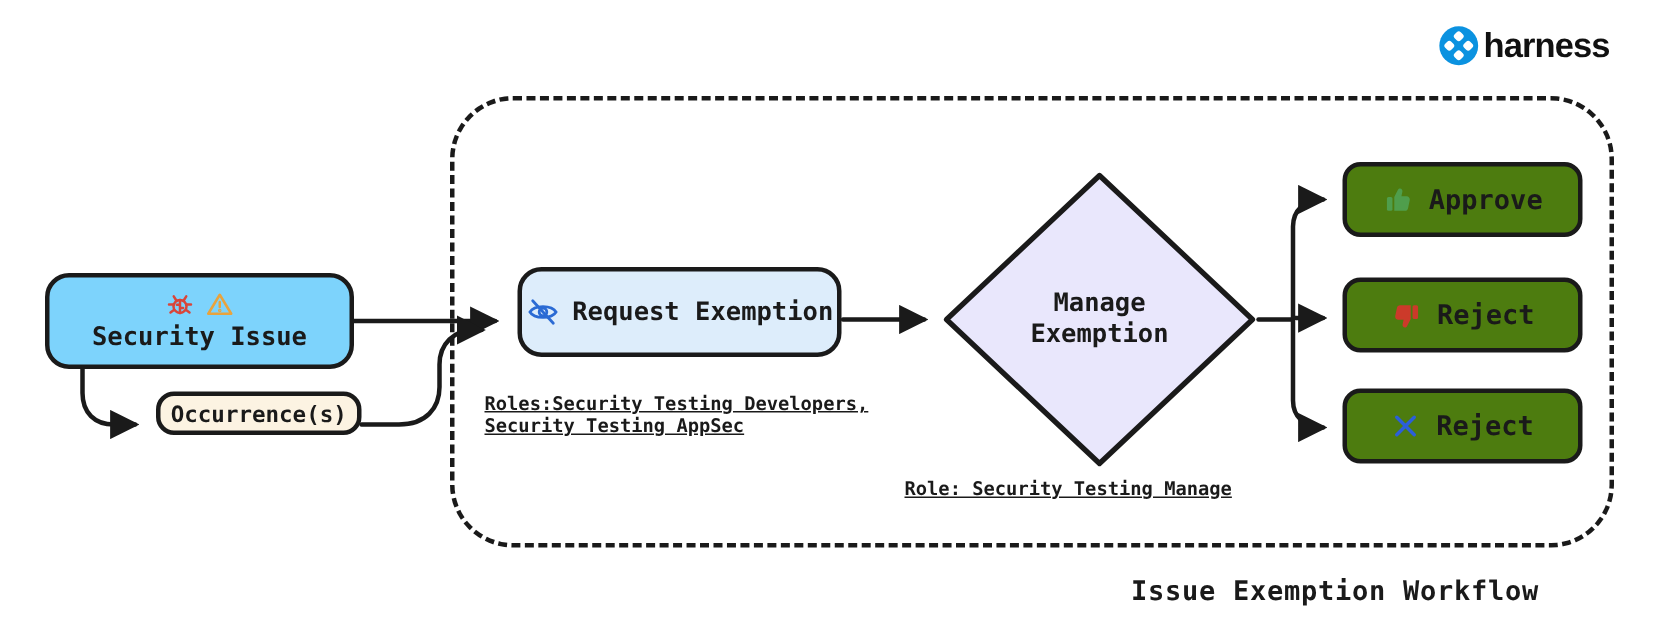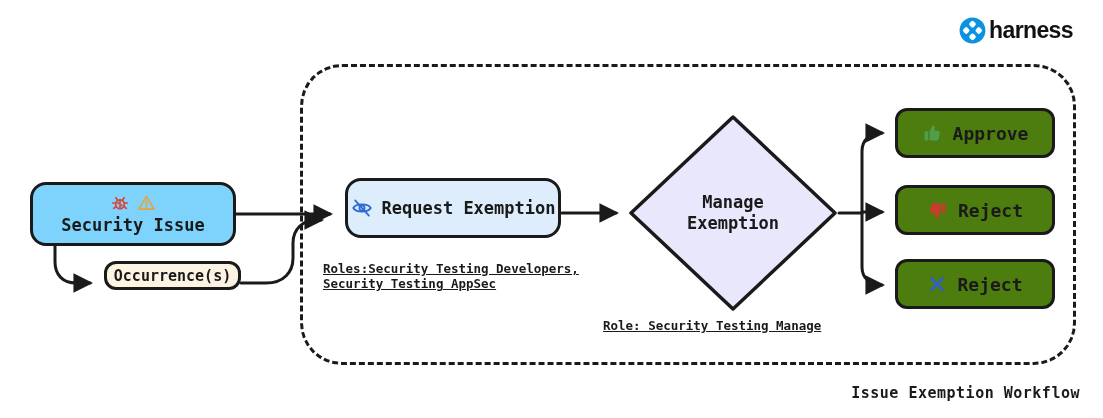--- a/index.html
+++ b/index.html
@@ -88,22 +88,22 @@
     gap: 10px;
     font-size: 18px;
   }
   .node-approve { left: 895px; top: 108px; }
   .node-reject  { left: 895px; top: 185px; }
   .node-cancel  { left: 895px; top: 259px; }
   .workflow-title {
     position: absolute;
     left: 700px; top: 384px;
     width: 380px;
-    text-align: right;
-    font-size: 15px;
+    text-align: center;
+    font-size: 18px;
     font-weight: 700;
     letter-spacing: 0.5px;
   }
   .brand {
     position: absolute;
     top: 17px; right: 30px;
     display: flex;
     align-items: flex-start;
     gap: 3px;
   }

